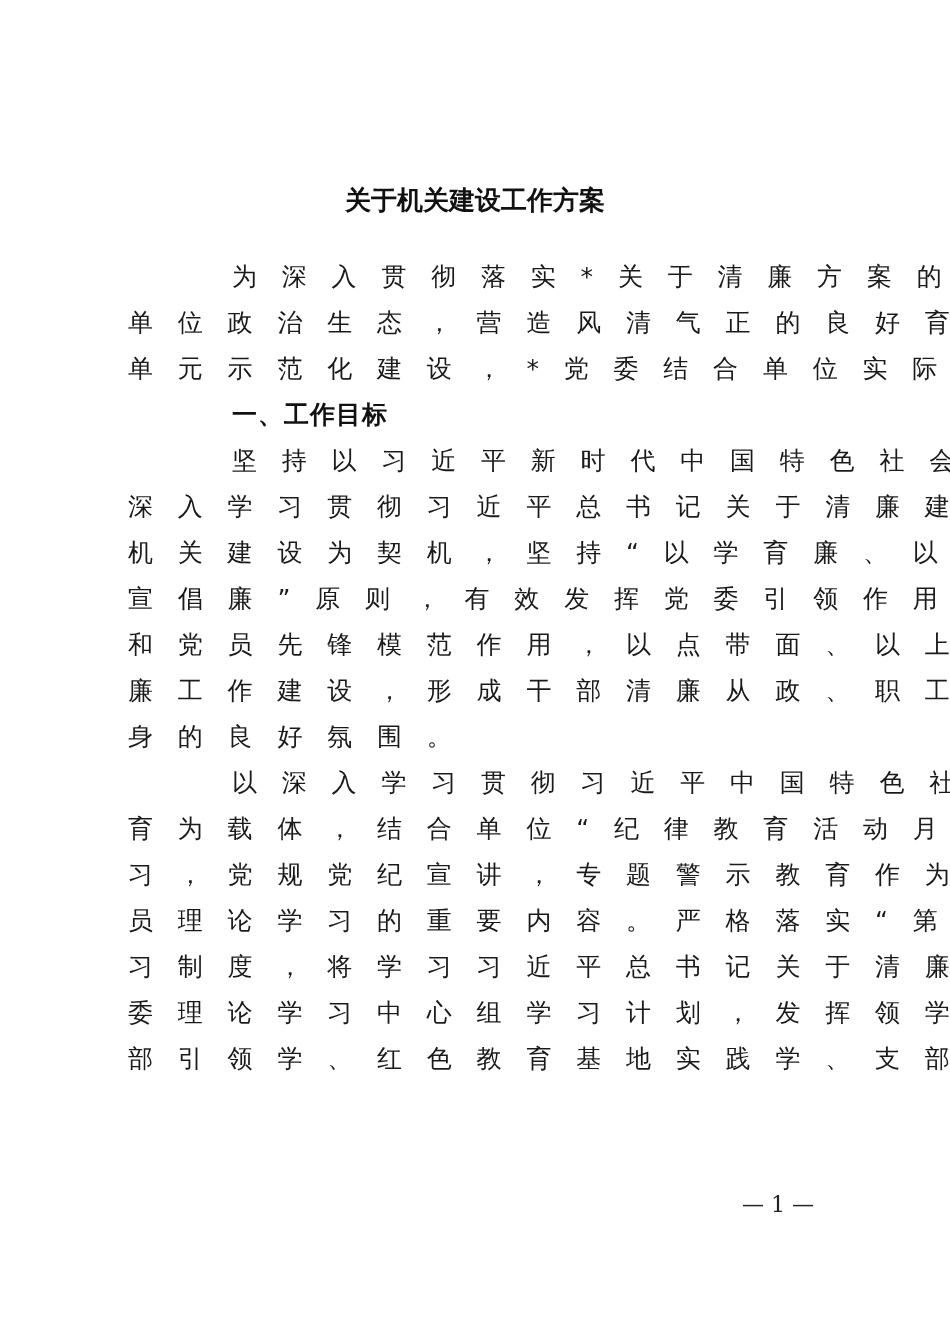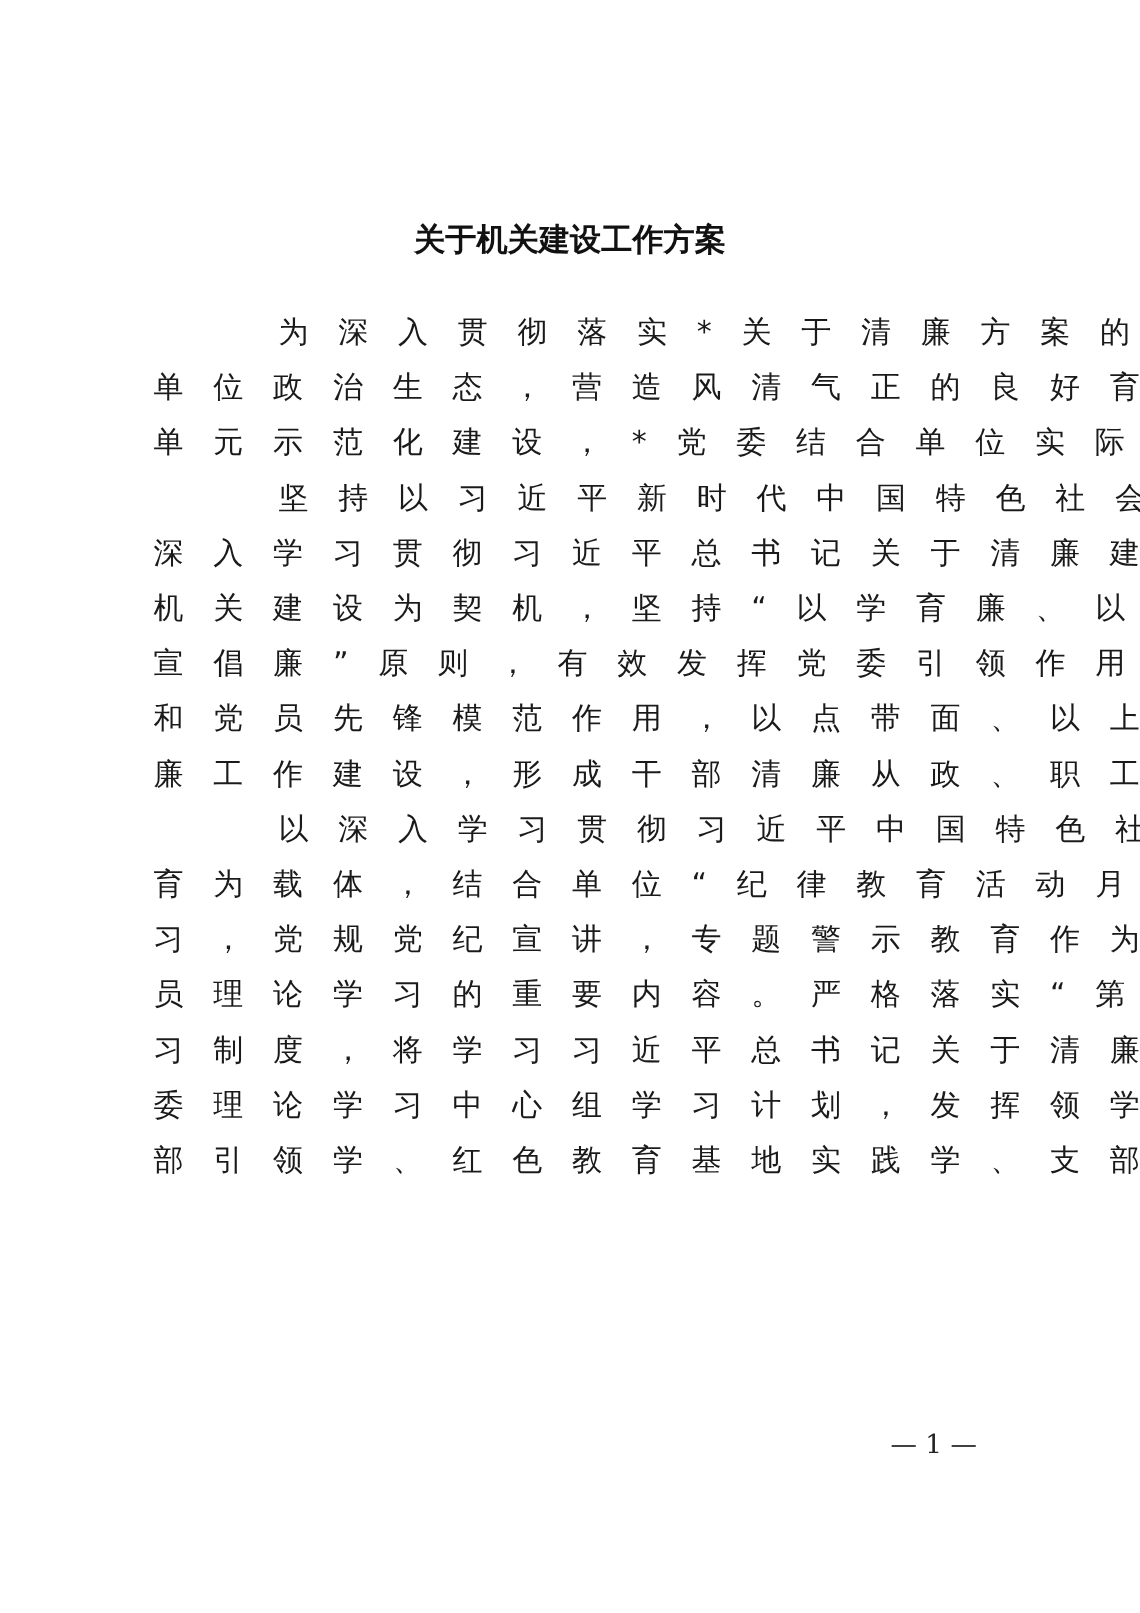--- a/index.html
+++ b/index.html
@@ -36,28 +36,30 @@
 <div class="page">
   <div class="title">关于机关建设工作方案</div>
 
   <div class="body">
     <div>
       <span class="line" style="padding-left:104px;letter-spacing:24.8px">为深入贯彻落实*关于清廉方案的部署要求，着力优化</span>
       <span class="line" style="letter-spacing:24.8px">单位政治生态，营造风清气正的良好育人环境，全面推动清廉</span>
       <span class="line" style="letter-spacing:24.8px">单元示范化建设，*党委结合单位实际，特制定如下工作方案。</span>
     </div>
 
+    <div class="h1">一、工作目标</div>
 
     <div>
       <span class="line" style="padding-left:104px;letter-spacing:24.8px">坚持以习近平新时代中国特色社会主义思想为指导，</span>
       <span class="line" style="letter-spacing:24.8px">深入学习贯彻习近平总书记关于清廉建设的重要论述，以清廉</span>
       <span class="line" style="letter-spacing:24.8px">机关建设为契机，坚持“以学育廉、以规守廉、以建促廉、以</span>
       <span class="line" style="letter-spacing:24.8px">宣倡廉”原则，有效发挥党委引领作用，党支部战斗堡垒作用</span>
       <span class="line" style="letter-spacing:24.8px">和党员先锋模范作用，以点带面、以上率下，整体推动单位清</span>
       <span class="line" style="letter-spacing:24.8px">廉工作建设，形成干部清廉从政、职工清廉从业、党员清廉修</span>
+      <span class="line" style="letter-spacing:24.8px">身的良好氛围。</span>
     </div>
 
 
     <div>
       <span class="line" style="padding-left:104px;letter-spacing:24.8px">以深入学习贯彻习近平中国特色社会主义思想主题教</span>
       <span class="line" style="letter-spacing:24.8px">育为载体，结合单位“纪律教育活动月”活动，把党规党纪学</span>
       <span class="line" style="letter-spacing:24.8px">习，党规党纪宣讲，专题警示教育作为党委、党支部和全体党</span>
       <span class="line" style="letter-spacing:24.8px">员理论学习的重要内容。严格落实“第一议题”制度和集体学</span>
       <span class="line" style="letter-spacing:24.8px">习制度，将学习习近平总书记关于清廉建设的重要论述列入党</span>
       <span class="line" style="letter-spacing:24.8px">委理论学习中心组学习计划，发挥领学促学作用，坚持领导干</span>

